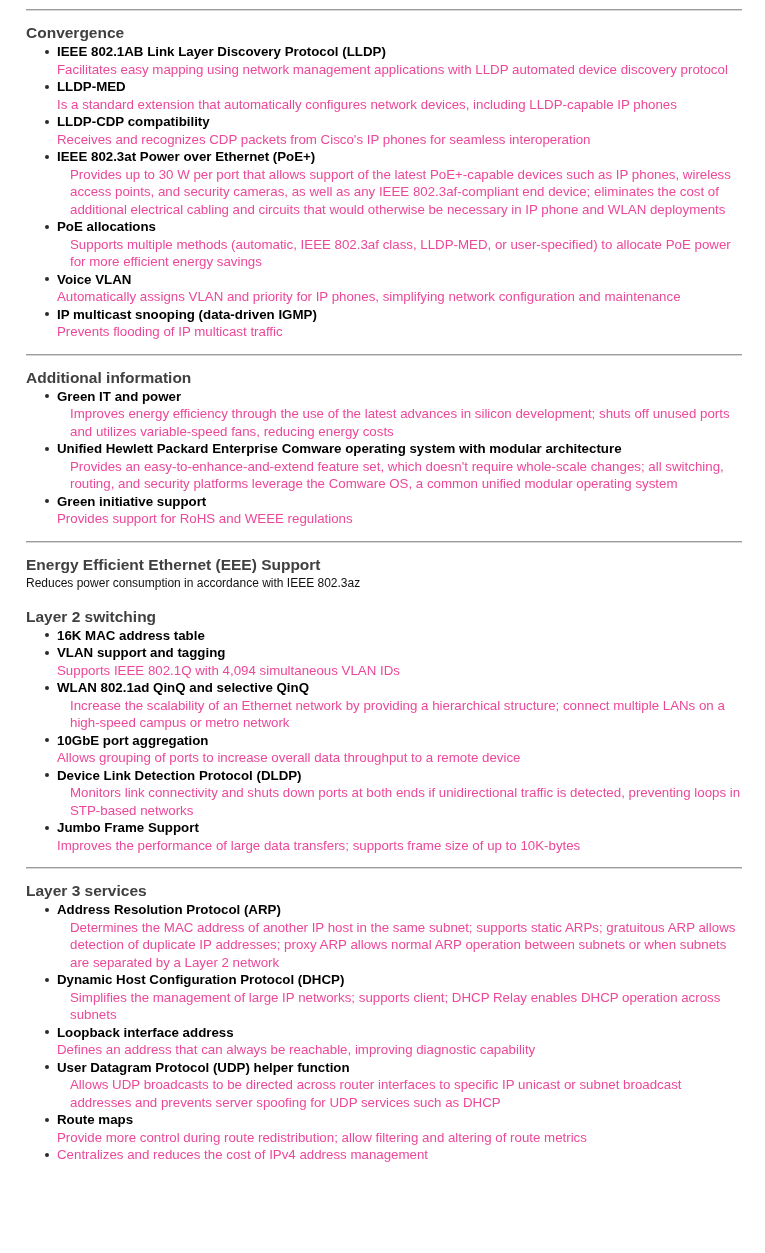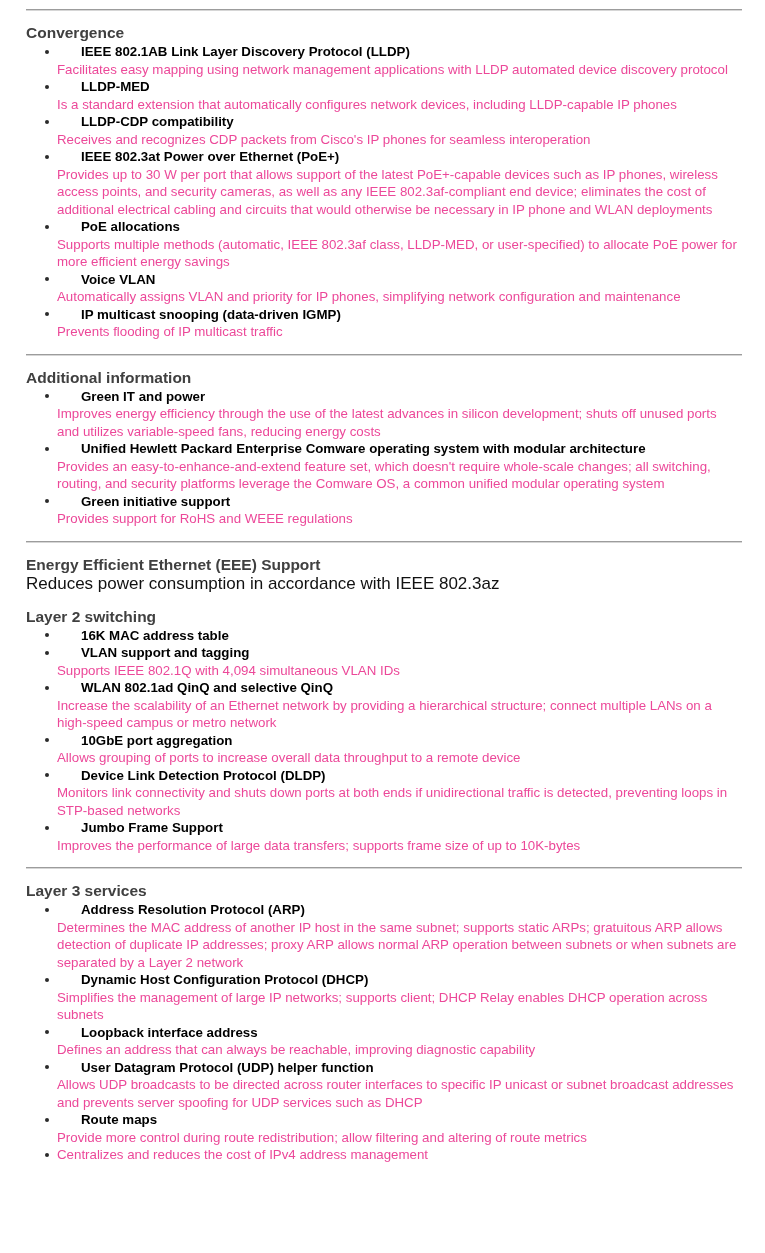--- a/index.html
+++ b/index.html
@@ -25,43 +25,43 @@
   .spec-section:first-child .divider { margin-top: 9px; }
   .section-heading {
     font-size: 15.5px;
     line-height: 19px;
     font-weight: bold;
     color: #404040;
     margin: 12px 0 1px 0;
   }
   .spec-section.no-divider .section-heading { margin-top: 15px; }
   .section-intro {
-    font-size: 17px;
+    font-size: 12px;
     line-height: 17px;
     margin: 0;
     color: #111111;
   }
   .feature-list {
     list-style: none;
     margin: 0;
     padding: 0;
   }
   .feature-item { position: relative; padding-left: 31px; }
   .bullet {
     position: absolute;
     left: 19px;
     top: 6.5px;
     width: 4px;
     height: 4px;
     border-radius: 50%;
     background: #2b2b2b;
   }
-  .feature-title { font-weight: bold; color: #000000; margin-left: 24px; }
+  .feature-title { font-weight: bold; color: #000000; }
   .feature-desc { color: #ec4899; }
-  .feature-desc.deep { }
+  .feature-desc.deep { margin-left: 13px; }
 </style>
 </head>
 <body>
 
 <div id="doc">
   <section class="spec-section">
     <div class="divider"></div>
     <div class="section-heading">Convergence</div>
 
     <ul class="feature-list">

